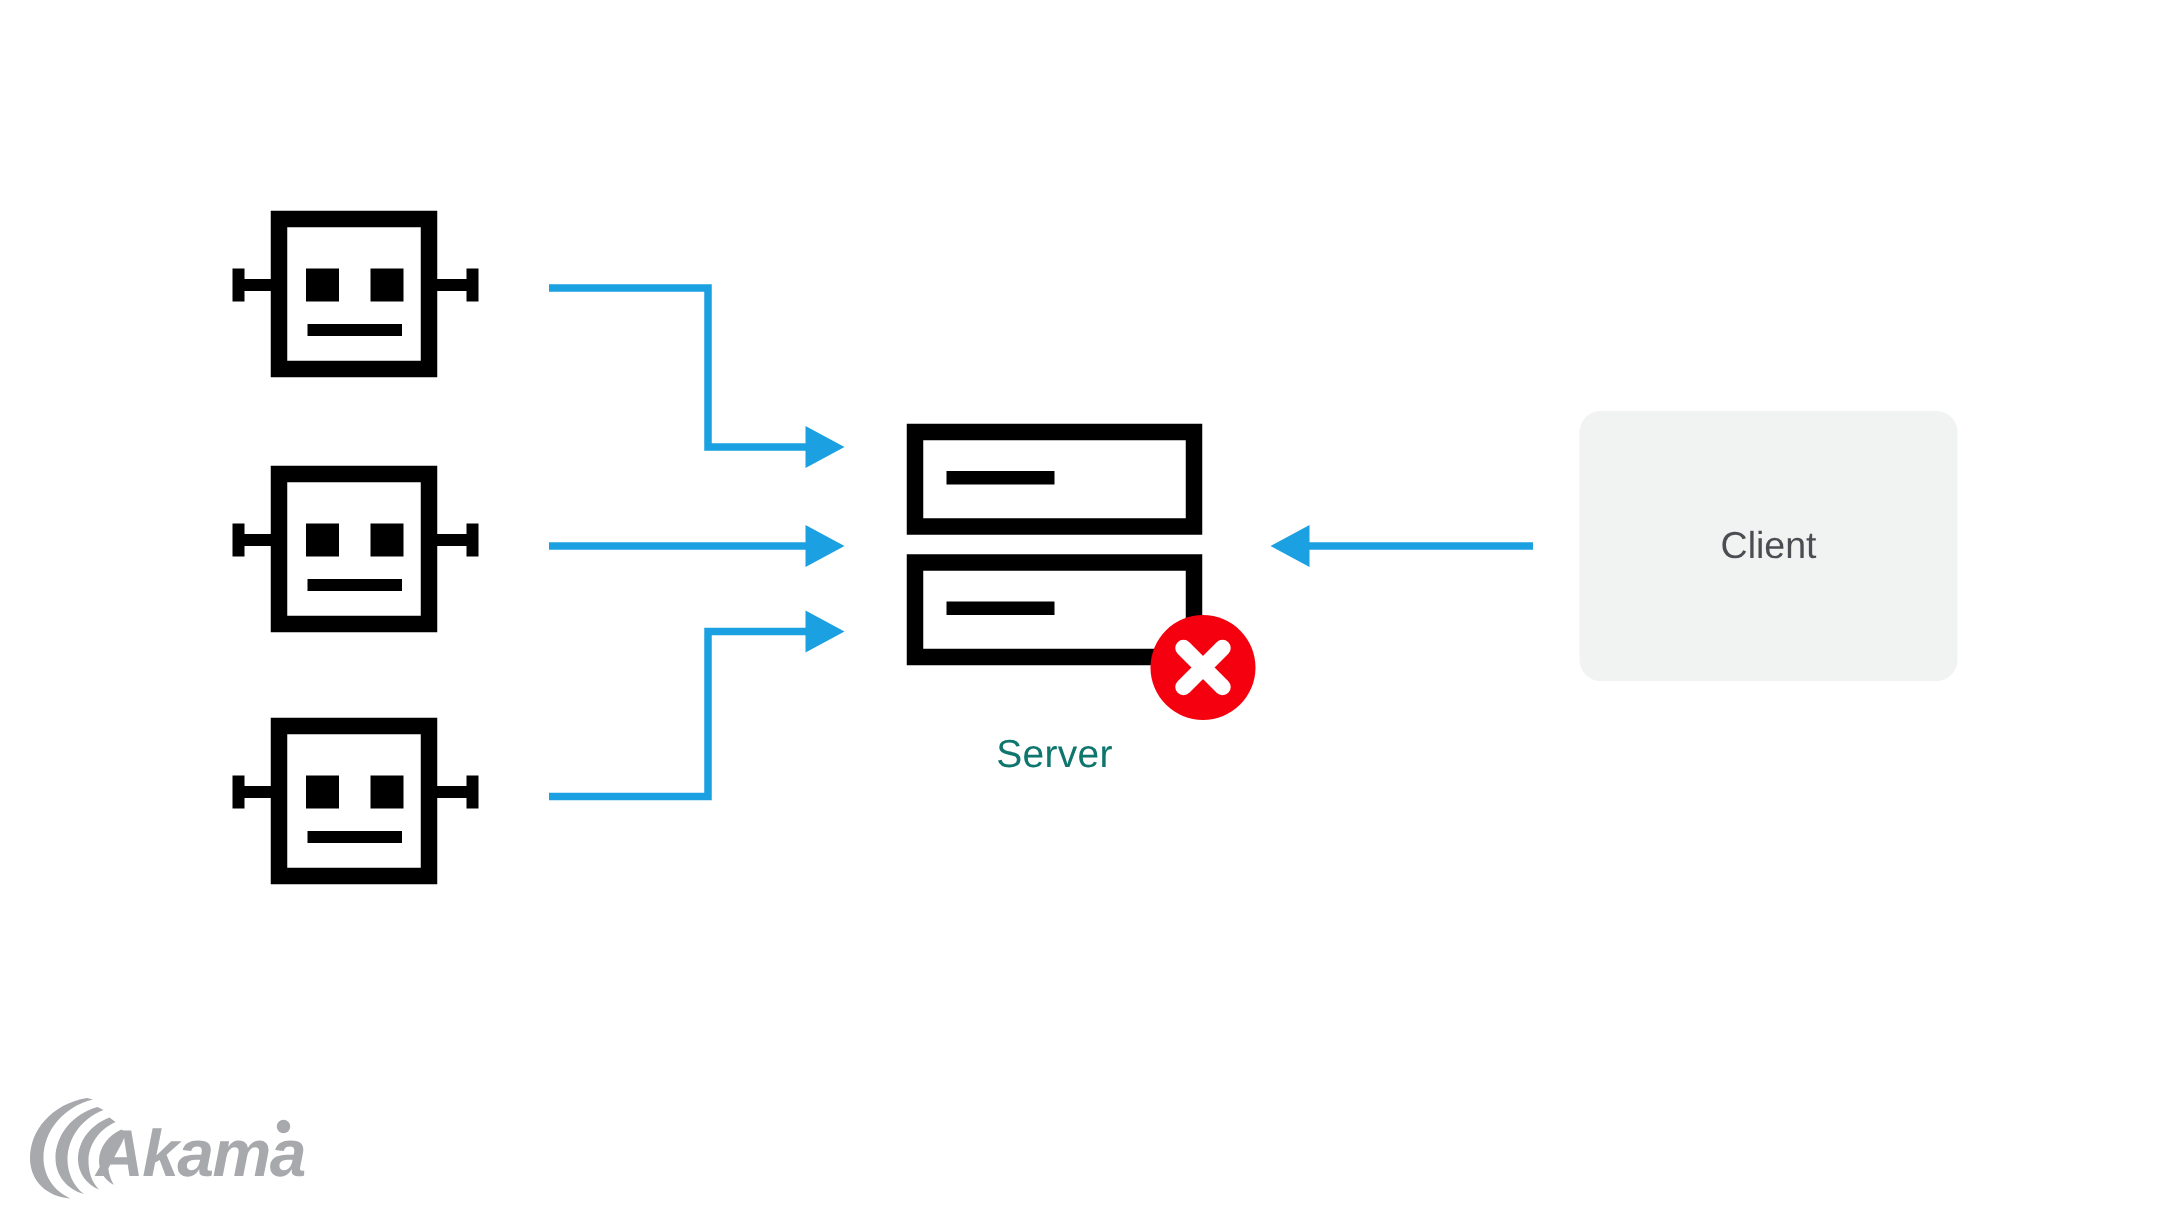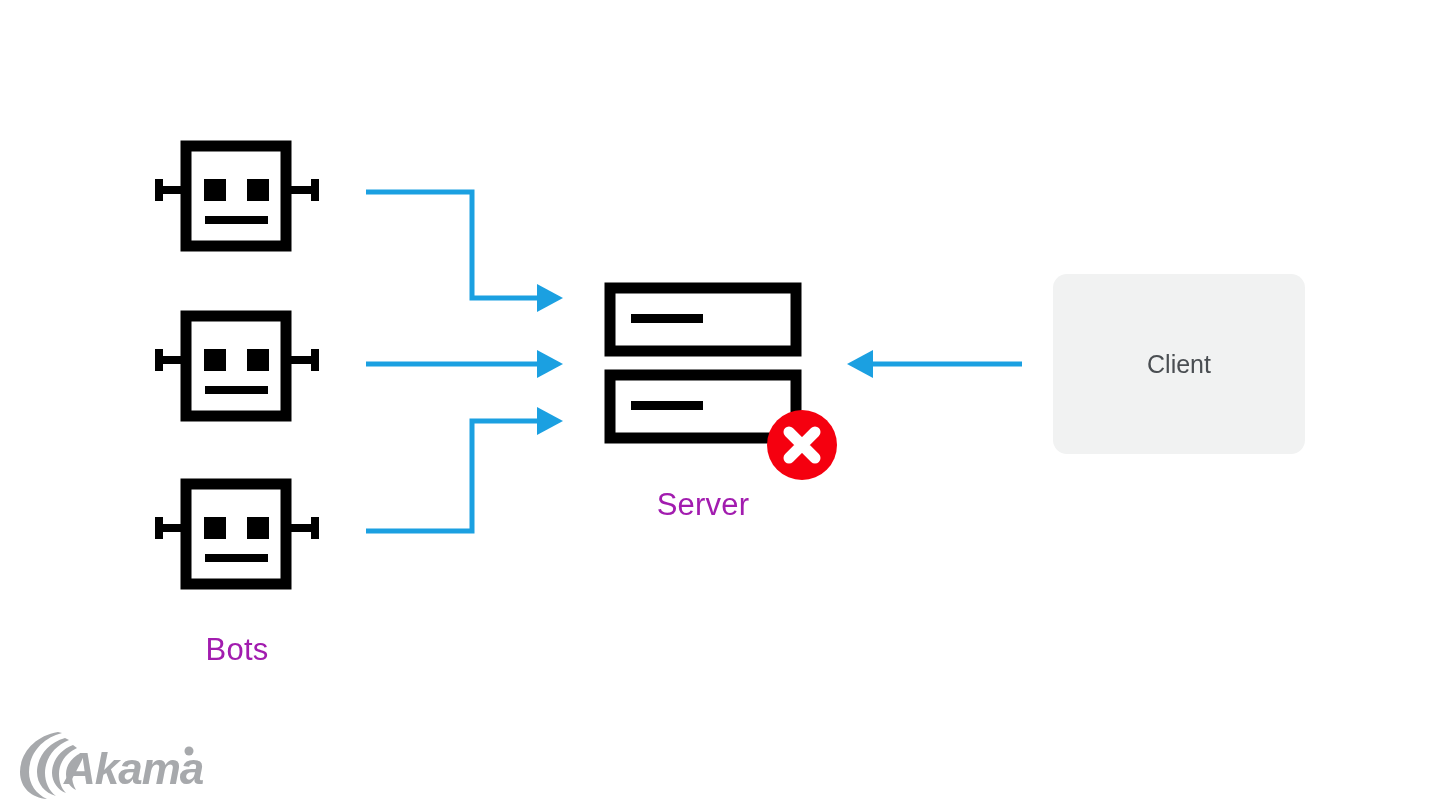--- a/index.html
+++ b/index.html
@@ -21,22 +21,22 @@
   .layer {
     position: absolute;
     left: 0;
     top: 0;
     width: 1440px;
     height: 810px;
   }
   .node-label {
     position: absolute;
     font-family: "Liberation Sans", sans-serif;
-    font-size: 31px;
-    color: #a21caf;
+    font-size: 26px;
+    color: #0f766e;
     letter-spacing: 0.2px;
     white-space: nowrap;
   }
   #bots-label {
     left: 0;
     top: 632px;
     width: 474px;
     text-align: center;
   }
   #server-label {
@@ -142,21 +142,20 @@
     <g>
       <circle cx="802" cy="445" r="35" fill="#f5000f"></circle>
       <path d="M789 432 L815 458 M815 432 L789 458" stroke="#ffffff" stroke-width="11" stroke-linecap="round" fill="none"></path>
     </g>
   </svg>
 
   <div class="client-box">
     <div class="client-text">Client</div>
   </div>
 
-  <div class="node-label" id="bots-label">Bots</div>
   <div class="node-label" id="server-label">Server</div>
 
   <svg class="akamai-logo" viewBox="0 0 185 72" xmlns="http://www.w3.org/2000/svg">
     <g fill="#a7a9ac">
       <path d="M40 4 C16 8 2 26 2 44 C2 60 14 70 29 71 C18 66 11 56 11 44 C11 26 24 10 44 5 Z"></path>
       <path d="M47 10 C29 15 19 30 19 44 C19 56 27 65 38 68 C31 63 27 54 27 45 C27 31 36 18 51 12 Z"></path>
       <path d="M55 17 C42 22 34 33 34 45 C34 54 40 62 48 65 C43 60 41 53 41 46 C41 35 48 25 59 20 Z"></path>
       <path d="M63 25 C54 29 48 37 48 46 C48 53 52 59 58 62 C55 57 54 52 54 47 C54 39 59 31 67 28 Z"></path>
     </g>
     <text class="akamai-word-svg" x="46" y="56" font-family="Liberation Sans, sans-serif" font-size="44" font-weight="bold" font-style="italic" fill="#a7a9ac" letter-spacing="-1">Akamai</text>

